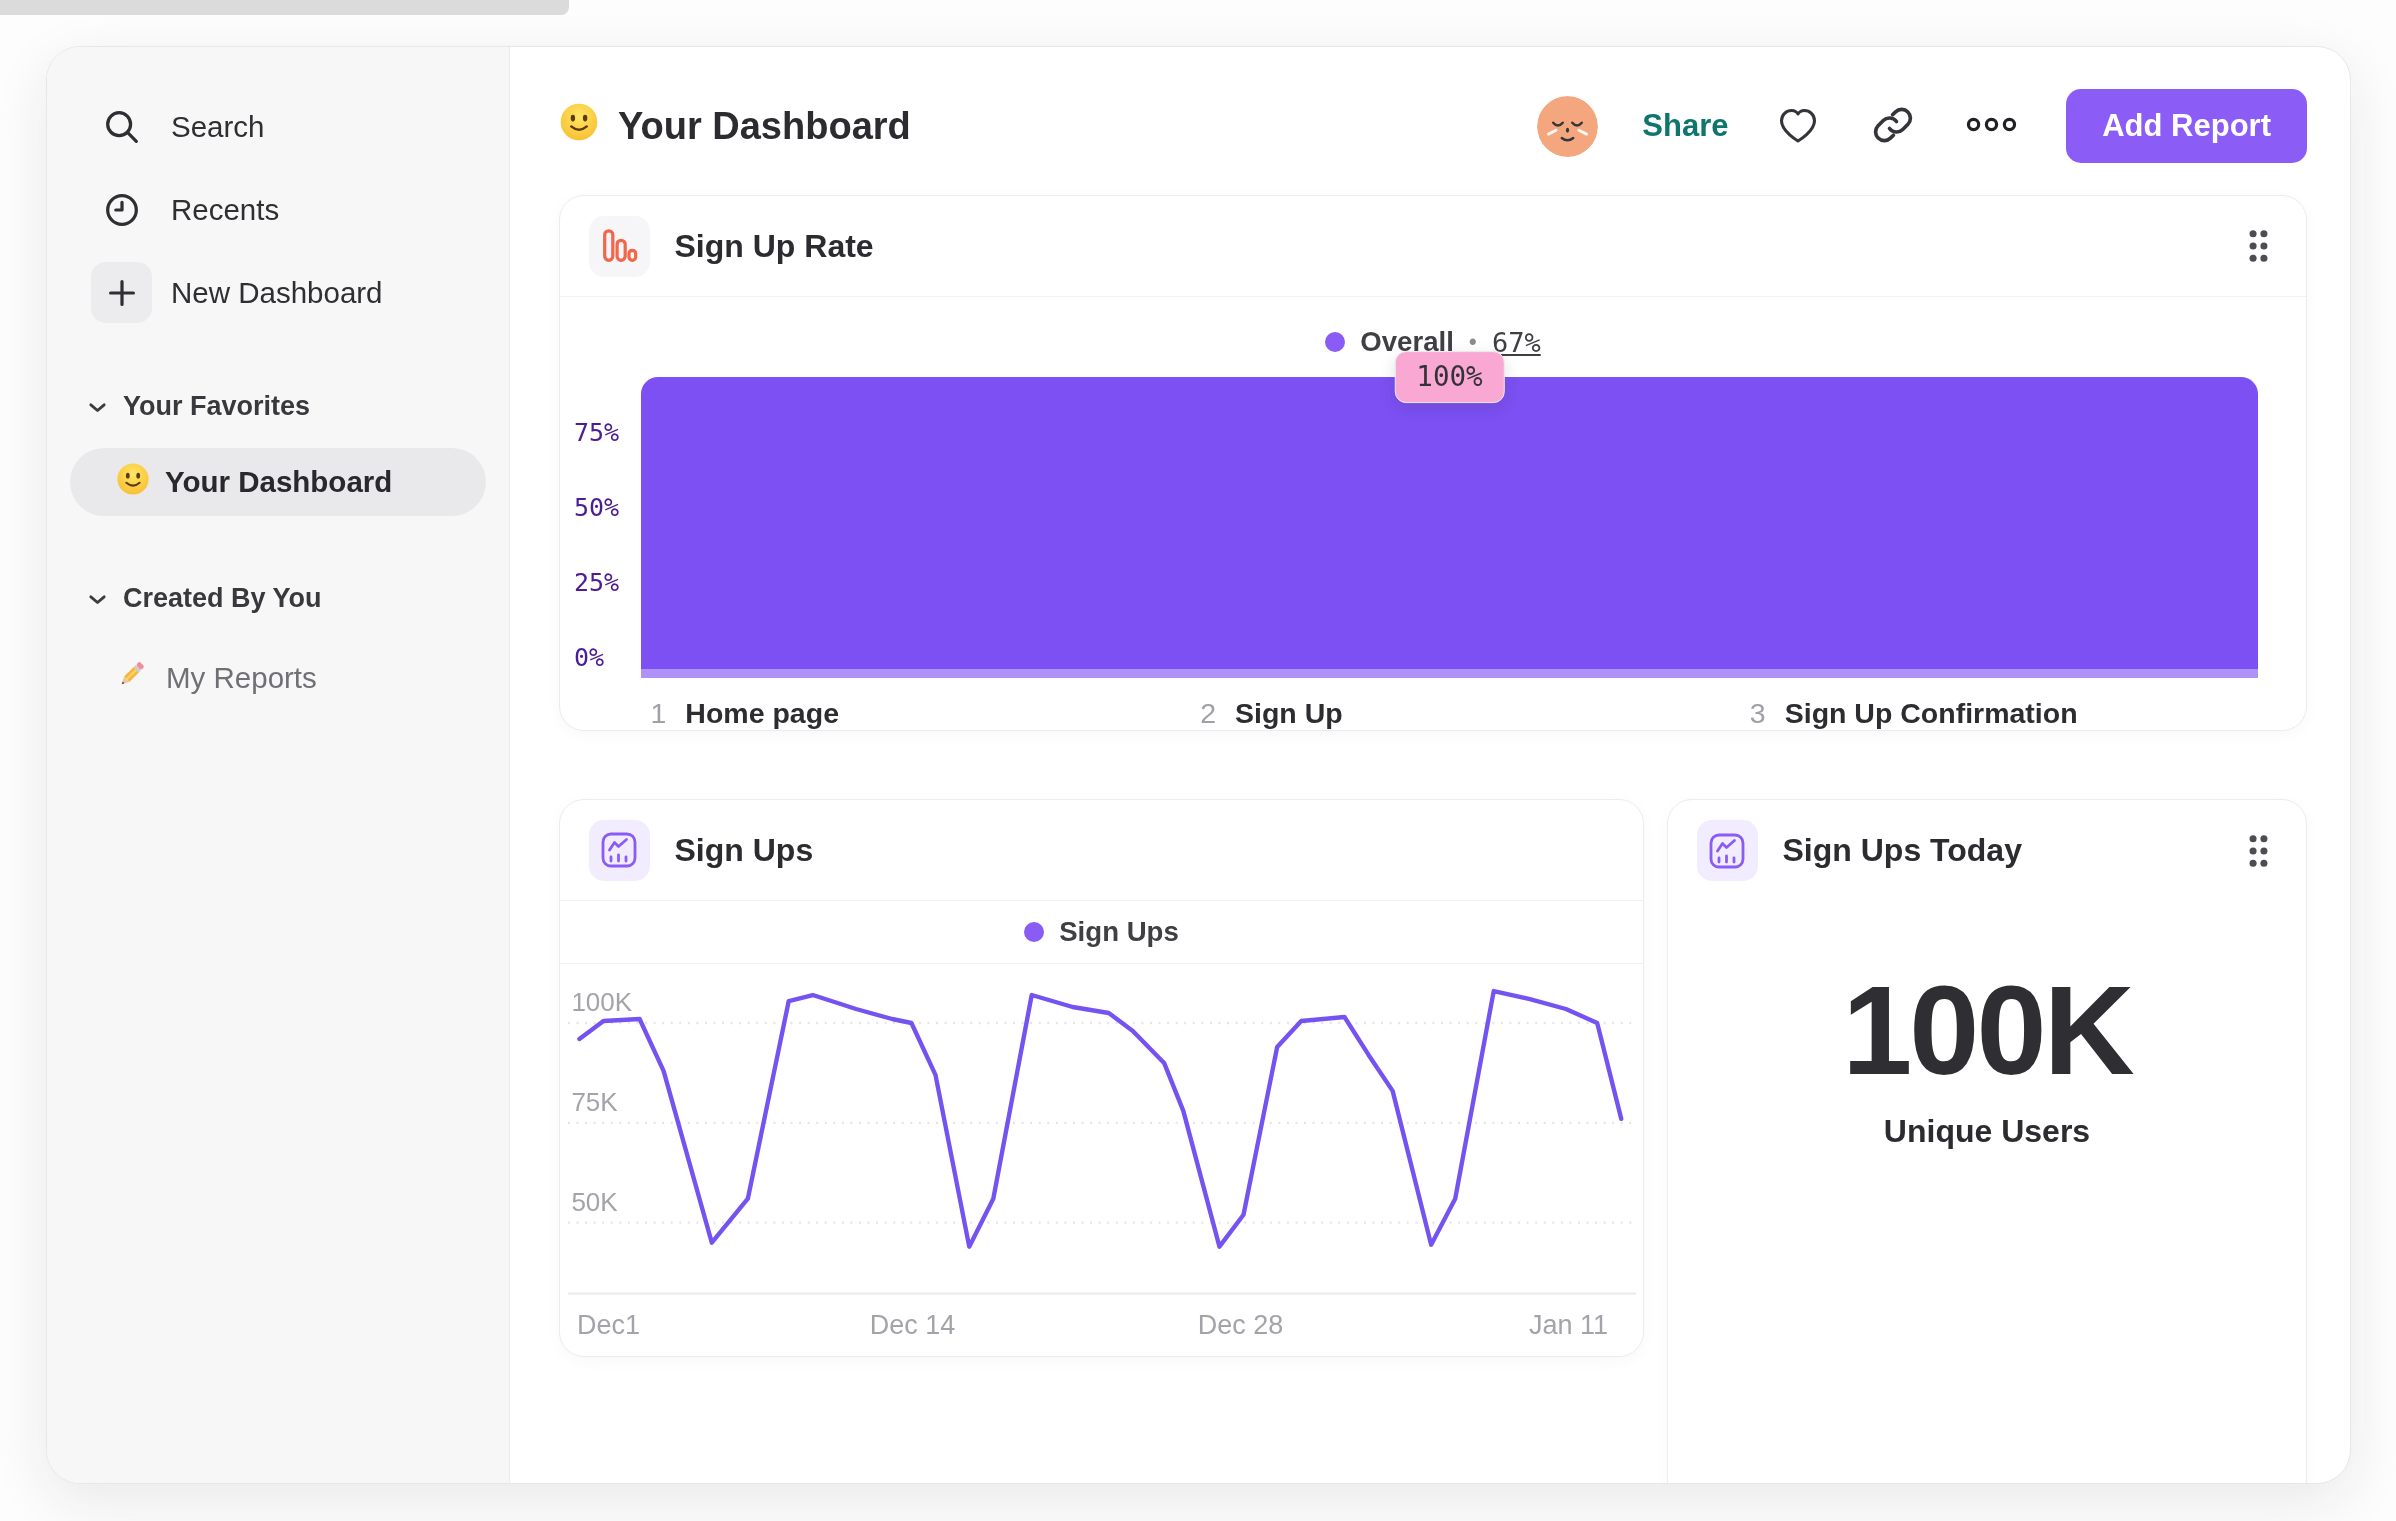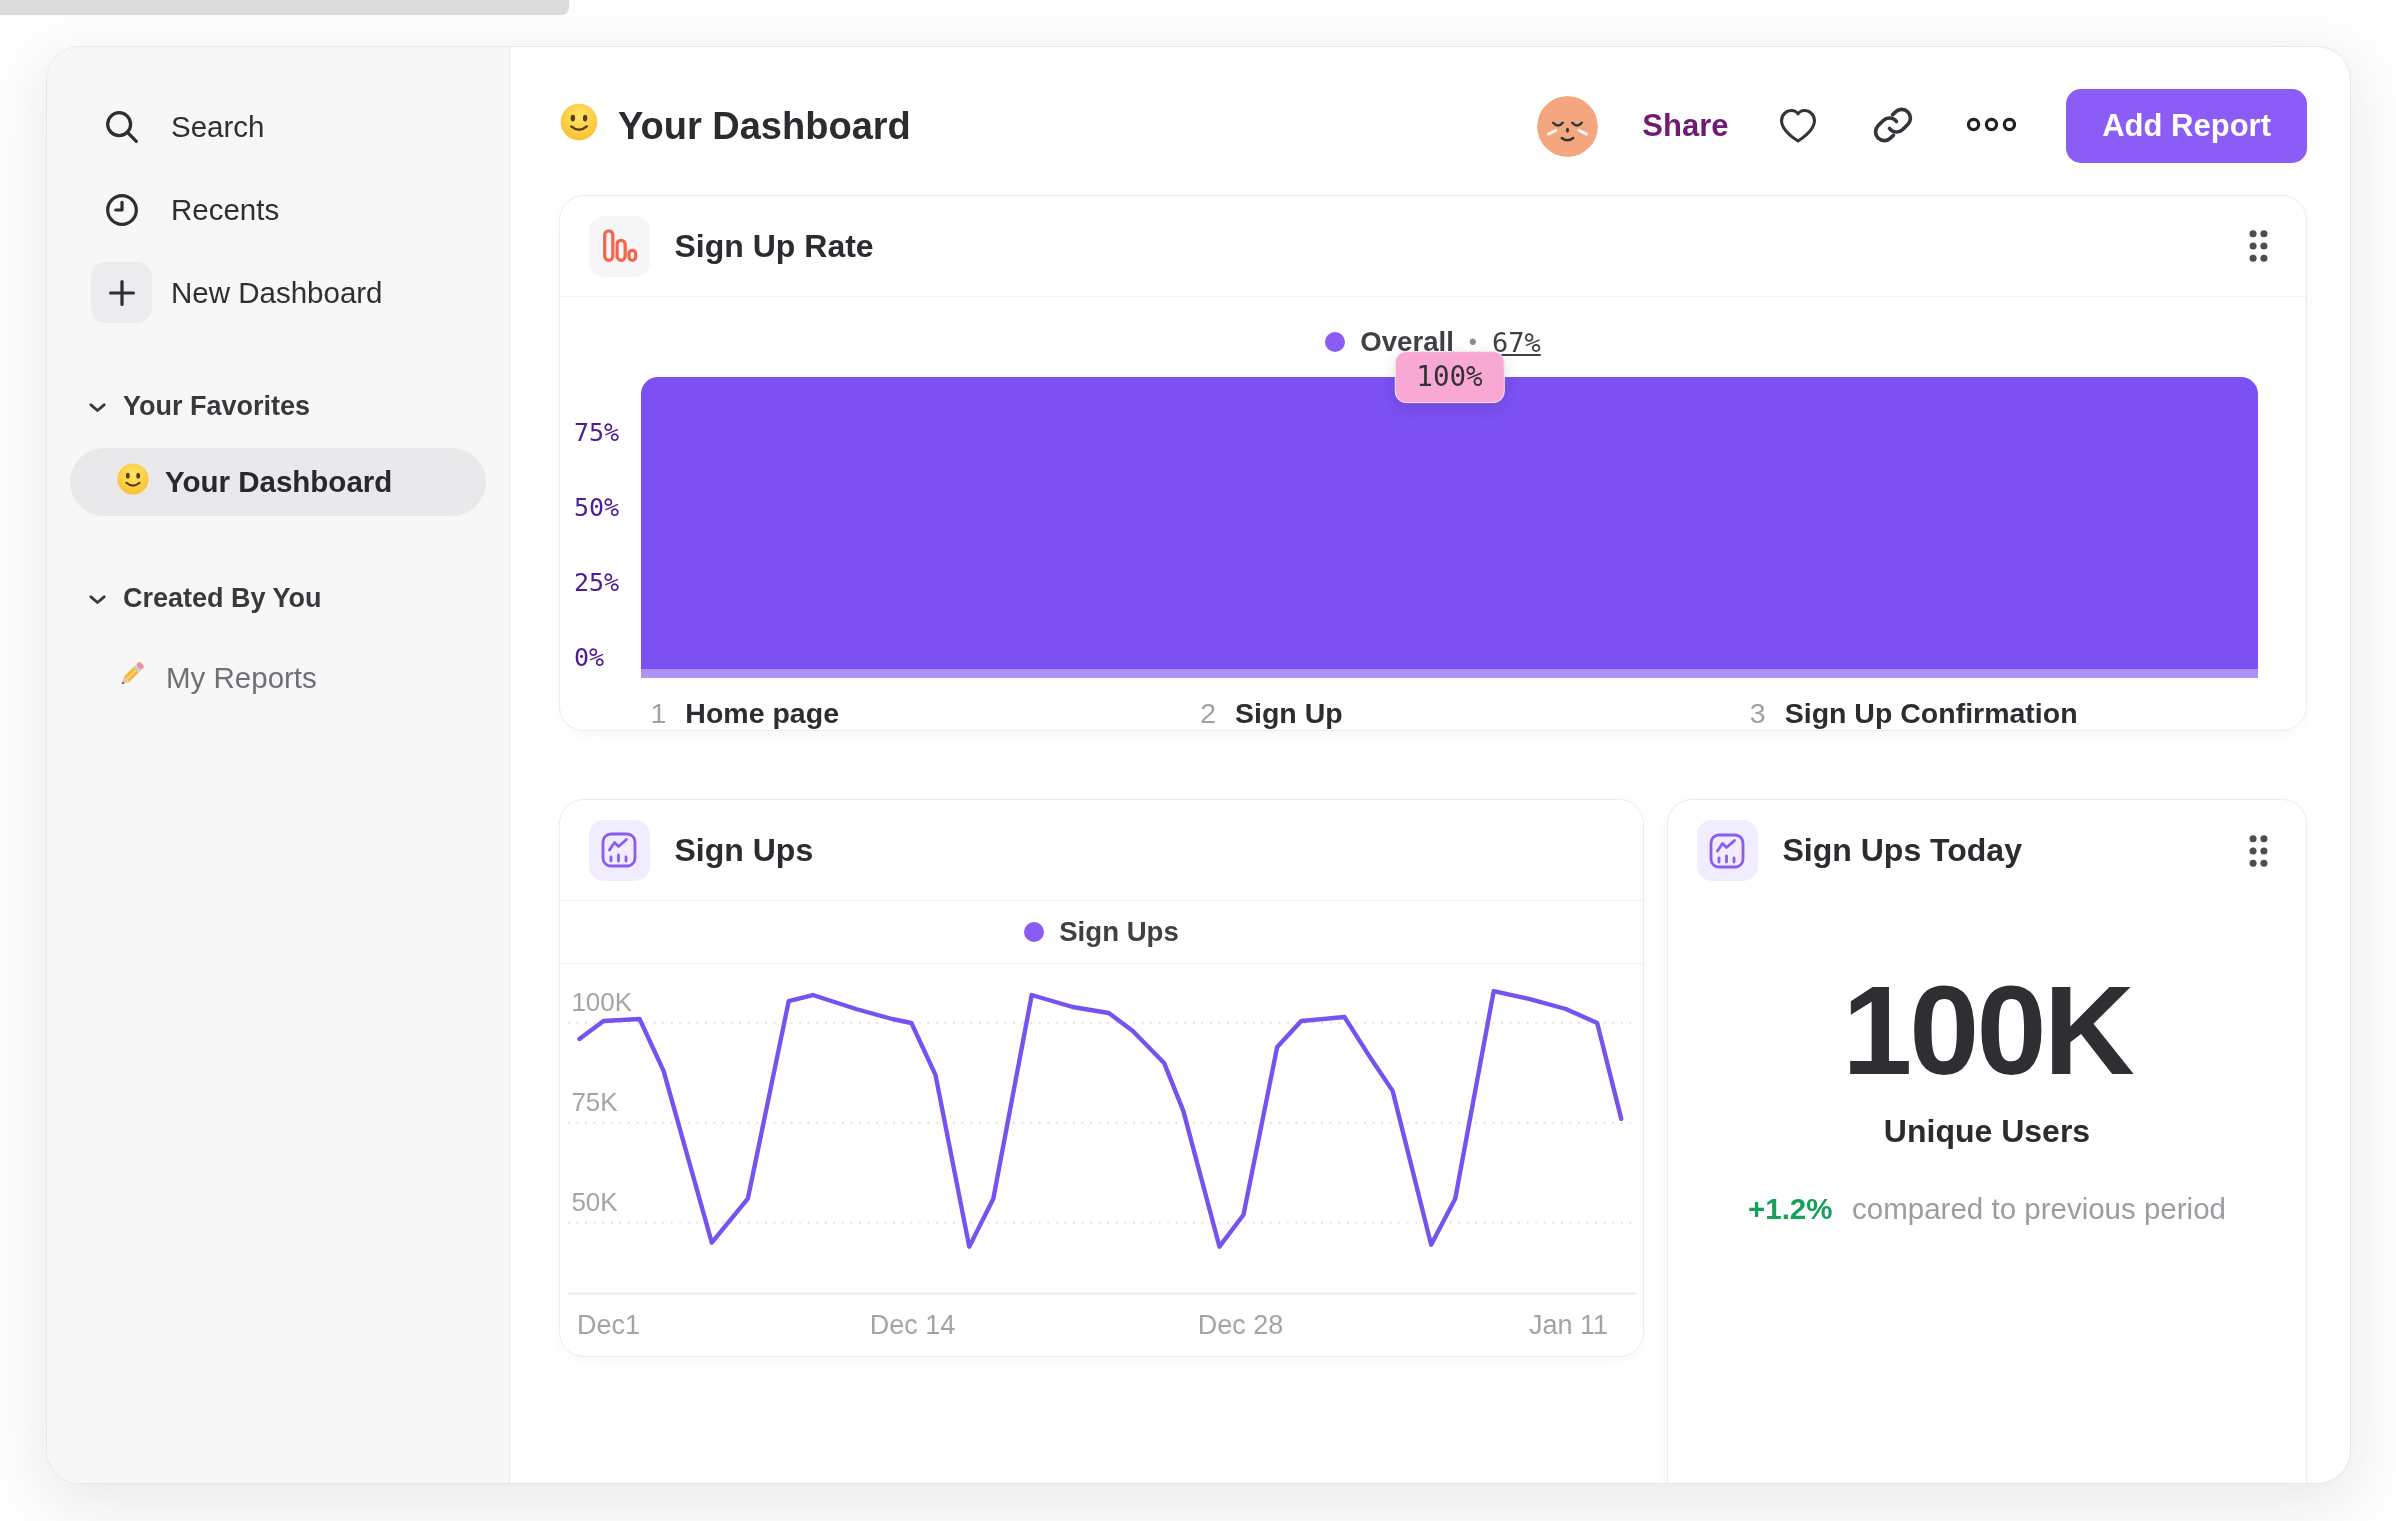--- a/index.html
+++ b/index.html
@@ -52,21 +52,21 @@
     padding-left: 68px; gap: 17px; font-size: 29.5px; font-weight: 500; color: #6f6f75;
     cursor: pointer;
   }
 
   
   .main { flex: 1; padding: 0 43px 0 49px; display: flex; flex-direction: column; }
   .main-header { display: flex; align-items: center; margin-top: 42px; height: 76px; }
   .page-title { display: flex; align-items: center; gap: 19px; font-size: 38px; font-weight: 700; color: #2b2b30; }
   .header-right { margin-left: auto; display: flex; align-items: center; gap: 44px; }
   .avatar { width: 61px; height: 61px; border-radius: 50%; overflow: hidden; cursor: pointer; }
-  .share-label { font-size: 31px; font-weight: 600; color: #701a75; cursor: pointer; }
+  .share-label { font-size: 31px; font-weight: 600; color: #0f766e; cursor: pointer; }
   .icon-btn { background: none; border: none; display: flex; align-items: center; justify-content: center; cursor: pointer; padding: 3.8px; }
   .add-report-btn {
     border: none; cursor: pointer; background: #5a46e8; color: #ffffff;
     font-family: "Liberation Sans", sans-serif; font-size: 31px; font-weight: 600;
     padding: 19px 36px; border-radius: 15px;
   }
 
   
   .card {
     background: #fff; border: 1.9px solid #ececee; border-radius: 25px;
@@ -400,22 +400,18 @@
                   <circle cx="13" cy="14" r="2.6"></circle>
                   <circle cx="5" cy="23" r="2.6"></circle>
                   <circle cx="13" cy="23" r="2.6"></circle>
                 </g>
               </svg>
           </button>
         </div>
         <div class="metric-body">
           <div class="big-value">100K</div>
           <div class="metric-unit">Unique Users</div>
-          <div class="delta-row">
-            <span class="delta-value" style="color: rgb(22, 160, 90);">+1.2%</span>
-            <span class="delta-note">compared to previous period</span>
-          </div>
         </div>
       </section>
     </div>
   </main>
 </div>
 
 
 </body></html>

